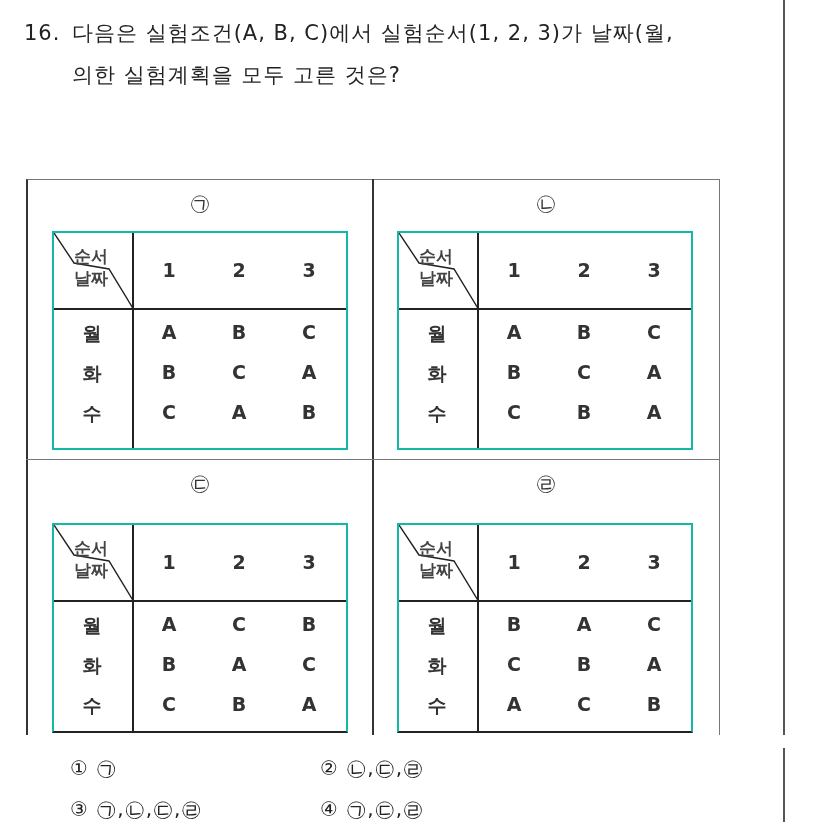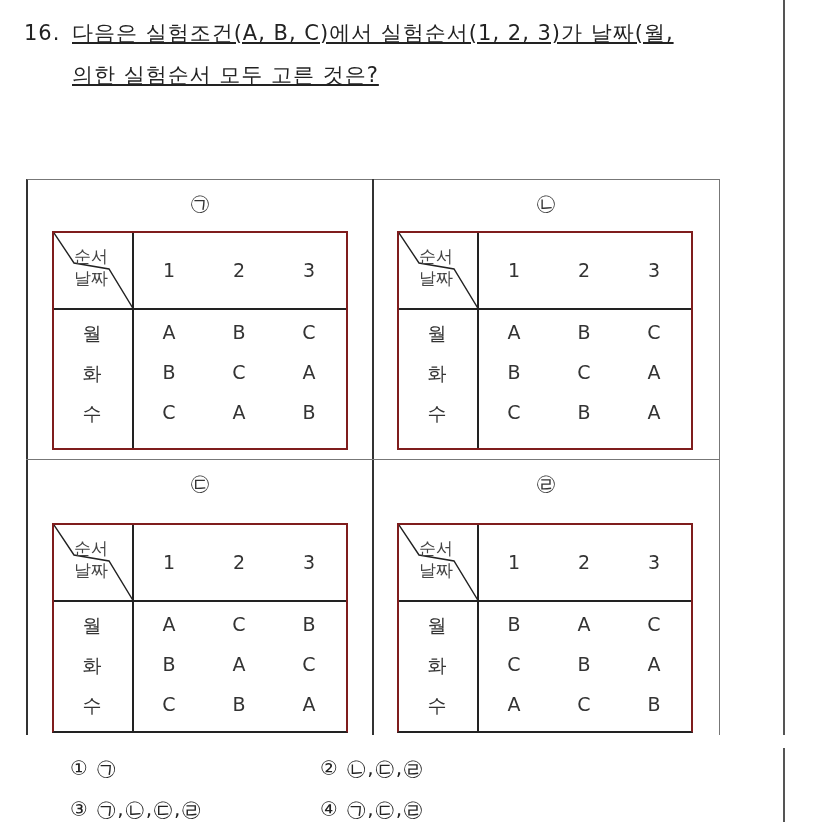--- a/index.html
+++ b/index.html
@@ -1,48 +1,48 @@
 <!DOCTYPE html>
 <html><head>
 <meta charset="utf-8">
 <style>
   html, body { margin:0; padding:0; background:#ffffff; }
   body { width:826px; height:828px; position:relative; overflow:hidden;
          font-family:"DejaVu Sans", "Liberation Sans", sans-serif; color:#222; }
-  .question { position:absolute; left:24px; top:12px; width:760px; font-size:21px; line-height:42px; letter-spacing:1px;text-decoration:underline; }
+  .question { position:absolute; left:24px; top:12px; width:760px; font-size:21px; line-height:42px; letter-spacing:1px; }
   .q-line { white-space:nowrap; display:block; }
   .q-line.indent { padding-left:48px; }
   .q-num { display:inline-block; width:48px; }
 
   .page-divider { position:absolute; left:783px; width:2px; background:#555; }
 
   .outer { position:absolute; left:26px; top:179px; width:694px; height:556px;
            border-left:2px solid #333; border-top:1px solid #777; border-right:1px solid #777; box-sizing:border-box; }
   .mid-v { position:absolute; left:372px; top:179px; width:2px; height:556px; background:#333; }
   .mid-h { position:absolute; left:26px; top:459px; width:694px; height:1px; background:#777; }
 
   .quad { position:absolute; }
   .quad-label { position:absolute; left:0; right:0; text-align:center; font-size:20px; color:#333; }
-  .grid { position:absolute; border:2px solid #7f1d1d; box-sizing:border-box; }
+  .grid { position:absolute; border:2px solid #14b8a6; box-sizing:border-box;font-weight:bold; }
   .hdr-cell { position:absolute; left:0; top:0; width:80px; height:77px; border-right:2px solid #222; border-bottom:2px solid #222; box-sizing:border-box; }
   .hdr-right-bottom { position:absolute; left:80px; top:75px; right:0; height:2px; background:#222; }
   .body-left { position:absolute; left:78px; top:77px; bottom:0; width:2px; background:#222; }
   .hdr-txt { position:absolute; left:12px; top:12px; font-size:17px; line-height:22px; color:#444; text-align:center; width:50px; }
   .diag { position:absolute; left:0; top:0; width:80px; height:77px; }
   .cell { position:absolute; width:40px; text-align:center; font-size:19px; color:#333; }
 
   .choices { position:absolute; left:70px; top:755px; font-size:20px; color:#222; }
   .choice { position:absolute; white-space:nowrap; letter-spacing:1px; }
 </style>
 </head>
 <body>
 
 <div class="question">
   <span class="q-line"><span class="q-num">16.</span><span>다음은 실험조건(A, B, C)에서 실험순서(1, 2, 3)가 날짜(월,</span></span>
-  <span class="q-line indent">의한 실험순서 모두 고른 것은?</span>
+  <span class="q-line indent">의한 실험계획을 모두 고른 것은?</span>
 </div>
 
 <div class="page-divider" style="top:0;height:735px;"></div>
 <div class="page-divider" style="top:748px;height:74px;"></div>
 
 <div class="outer"></div>
 <div class="mid-v"></div>
 <div class="mid-h"></div>
 
 <div id="quads">

